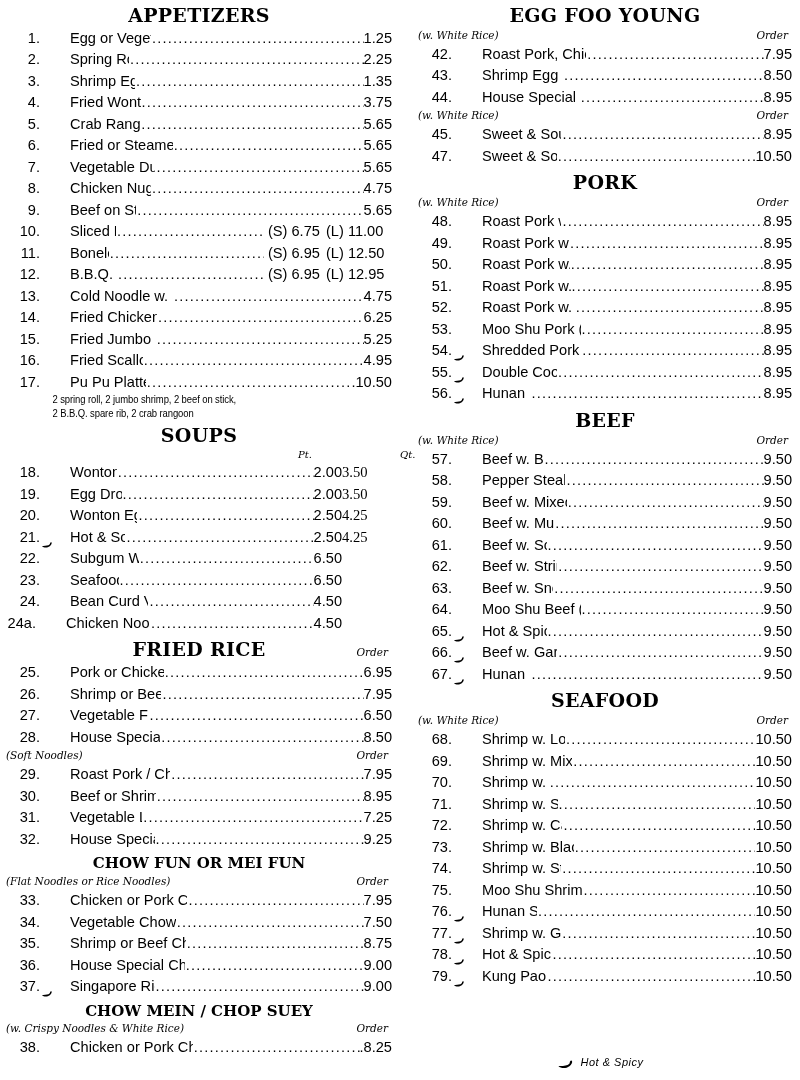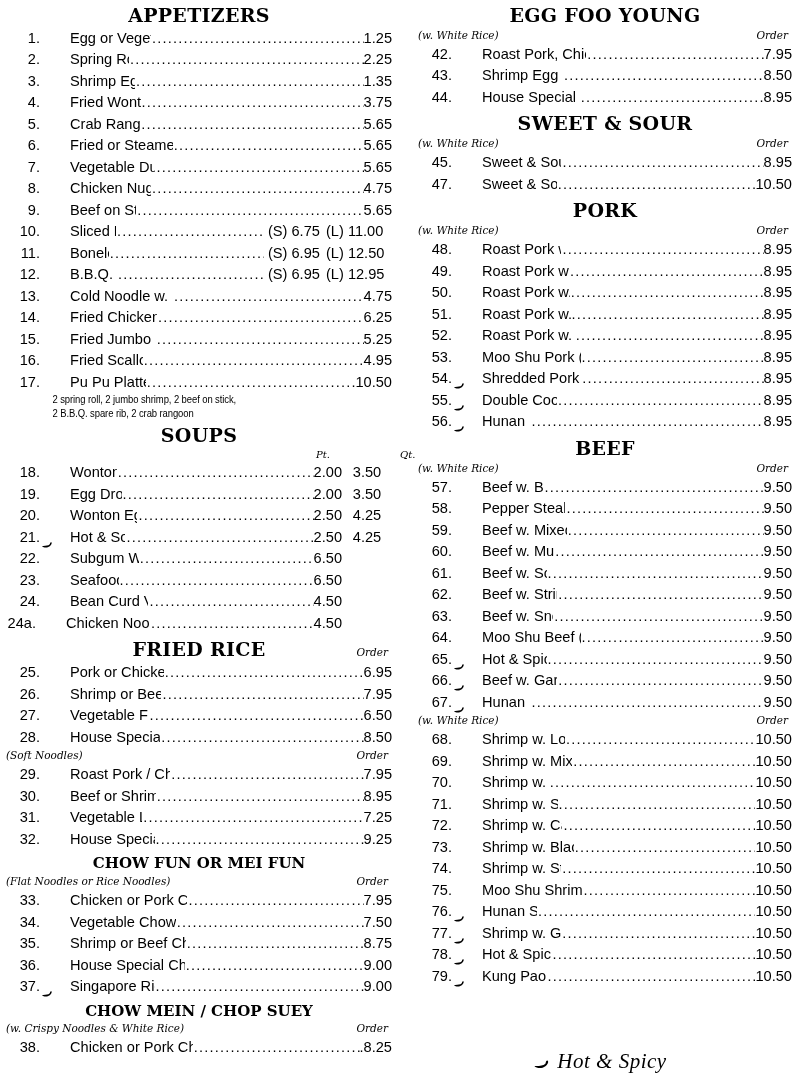--- a/index.html
+++ b/index.html
@@ -72,21 +72,21 @@
     position: relative;
     height: 14px;
   }
   .ptqt-row .pt-lbl, .ptqt-row .qt-lbl {
     position: absolute; top: 0;
     font-family: "DejaVu Serif", "Liberation Serif", serif;
     font-style: italic;
     font-size: 10px;
     line-height: 13px;
   }
-  .ptqt-row .pt-lbl { left: 310px; }
+  .ptqt-row .pt-lbl { left: 292px; }
   .ptqt-row .qt-lbl { left: 352px; margin-left: 42px; }
 
   
   .item {
     display: flex;
     align-items: flex-end;
     font-size: 14.6px;
     line-height: 21.5px;
     height: 21.5px;
     white-space: nowrap;
@@ -142,21 +142,22 @@
     text-align: left;
   }
   
   .item.ptqt .price-pt {
     flex: 0 0 0px;
     text-align: right;
     white-space: nowrap;
   }
   .item.ptqt .price-qt {
     flex: 0 0 50px;
-    text-align: center;
+    text-align: left;
+    font-family: Liberation Serif, serif;
   }
 
   .note {
     font-family: "Liberation Sans", sans-serif;
     font-size: 10.2px;
     line-height: 13.5px;
     padding-left: 50px;
     transform: scaleX(0.93);
     transform-origin: left center;
     letter-spacing: -0.1px;
@@ -170,23 +171,23 @@
     width: 400px;
     text-align: center;
   }
   .footer-inner {
     display: inline-flex;
     align-items: center;
     gap: 7px;
   }
   .footer .pepper-big { width: 17px; height: 11px; position: relative; }
   .footer-text {
-    font-family: Liberation Serif, serif;
+    font-family: Liberation Sans, sans-serif;
     font-style: italic;
-    font-size: 21px;
+    font-size: 11px;
     letter-spacing: 0.5px;
   }
 </style>
 </head>
 <body>
 
 <div class="page">
   <div class="col col-left" id="col-left">
       <div class="sect-head"><span>APPETIZERS</span></div>
       <div class="item">
@@ -524,21 +525,20 @@
         <span class="leader">......................................................................</span>
         <span class="price">8.50</span>
       </div>
       <div class="item">
         <span class="num">44.</span>
         <span class="pep-slot"></span>
         <span class="name">House Special Egg Foo Young</span>
         <span class="leader">......................................................................</span>
         <span class="price">8.95</span>
       </div>
-      <div class="sect-head"><span>SWEET &amp; SOUR</span></div>
       <div class="subrow">
         <div class="subcap">(w. White Rice)</div>
         <span class="order-lbl">Order</span>
       </div>
       <div class="item">
         <span class="num">45.</span>
         <span class="pep-slot"></span>
         <span class="name">Sweet &amp; Sour Chicken</span>
         <span class="leader">......................................................................</span>
         <span class="price">8.95</span>
@@ -717,20 +717,21 @@
         <span class="num">67.</span>
         <span class="pep-slot">
           <span class="pepper"><svg viewBox="0 0 24 14" width="12" height="8" aria-hidden="true">
               <path d="M2 9 C5 12.5, 12 13.5, 17.5 9.5 C20.5 7.3, 22 4.2, 21.2 2.2 C20.6 0.7, 19 1.4, 18.4 2.6 C17.9 3.7, 18.2 5, 17 6.2 C14.5 8.7, 8.5 9.2, 2 9 Z" fill="#000"></path>
             </svg></span>
         </span>
         <span class="name">Hunan Beef</span>
         <span class="leader">......................................................................</span>
         <span class="price">9.50</span>
       </div>
+      <div class="sect-head"><span>SEAFOOD</span></div>
       <div class="subrow">
         <div class="subcap">(w. White Rice)</div>
         <span class="order-lbl">Order</span>
       </div>
       <div class="item">
         <span class="num">68.</span>
         <span class="pep-slot"></span>
         <span class="name">Shrimp w. Lobster Sauce</span>
         <span class="leader">......................................................................</span>
         <span class="price">10.50</span>

